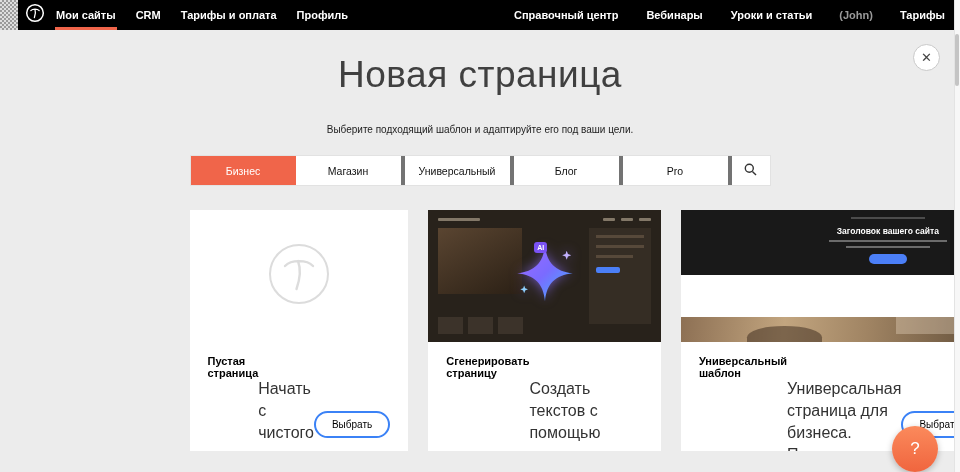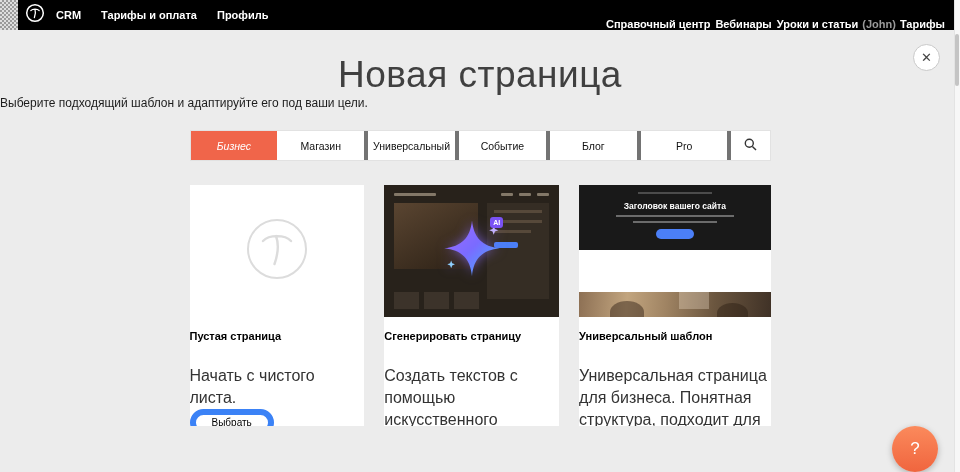--- a/index.html
+++ b/index.html
@@ -19,68 +19,68 @@
     width:18px; height:30px; flex:none;
     background: repeating-conic-gradient(#9a9a9a 0% 25%, #dedede 0% 50%) 0 0/4px 4px;
   }
   .logo-wrap { display:flex; align-items:center; padding:0 10px 0 7px; cursor:pointer; }
   .nav-left { display:flex; align-items:stretch; gap:18px; }
   .nav-item {
     display:flex; align-items:center; font-size:11px; font-weight:bold;
     cursor:pointer; padding:0 1px; white-space:nowrap;
   }
   .nav-item.active { box-shadow: inset 0 -3px 0 var(--accent,#f0654a); }
-  .nav-right { margin-left:auto; display:flex; align-items:flex-end; gap:3px; padding-right:14px; }
+  .nav-right { margin-left:auto; display:flex; align-items:center; gap:26px; padding-right:14px; }
   .nav-right .nav-item { font-weight:bold; }
   .user-name { color:#9a9a9a; font-size:11px; font-weight:bold; }
   .logout { color:#fff; }
 
   
   .content { position:relative; height:442px; overflow:hidden; }
 
   .close-btn {
     position:absolute; top:14px; right:20px; width:27px; height:27px;
     border-radius:50%; background:#fff; border:1px solid #c9c9c9;
     display:flex; align-items:center; justify-content:center;
     color:#444; font-size:13px; cursor:pointer; z-index:5;
   }
 
   .page-title {
     margin-top:24px; text-align:center;
     font-size:37px; font-weight:200; color:#404040; letter-spacing:.5px;
   }
-  .page-subtitle { margin-top:0; font-size:12px; color:#1c1c1c; }
+  .page-subtitle { margin-top:28px; text-align:center; font-size:10px; color:#1c1c1c; }
 
   
   .tabs {
     width:581px; margin:20px auto 0; height:31px;
     display:flex; background:#fff; border:1px solid #e2e2e2;
   }
   .tab {
     flex:1; display:flex; align-items:center; justify-content:center;
     font-size:10.5px; color:#111; border-right:4px solid #737373;
     cursor:pointer; white-space:nowrap;
   }
-  .tab.active { background:var(--accent,#f0654a); color:#fff; border-right:none;font-style:italic; }
+  .tab.active { background:var(--accent,#f0654a); color:#fff; border-right:none; }
   .tab-search { flex:0 0 38px; border-right:none; }
 
   
   .cards {
     width:581px; margin:24px auto 0;
     display:grid; grid-template-columns:repeat(3,1fr);
     column-gap:20px; row-gap:29px;
   }
   .card { background:var(--card-bg,#fff); height:241px; display:flex; flex-direction:column; }
   .card-preview { height:132px; flex:none; position:relative; overflow:hidden; }
-  .card-body { flex:1; display:flex; flex-direction:column; padding:13px 0 13px; overflow:hidden; }
+  .card-body { flex:1; display:flex; flex-direction:row; padding:13px 18px 13px; overflow:hidden; }
   .card-title { font-size:11px; font-weight:bold; color:#000; }
   .card-desc { font-size:16px; color:#333; line-height:1.38; margin-top:23px; }
   .card-actions { margin-top:auto; display:flex; gap:8px; }
   .pill-btn {
-    border:6px solid #3b82f6; background:#fff; border-radius:15px;
+    border:2px solid #3b82f6; background:#fff; border-radius:15px;
     height:27px; padding:0 16px; font-size:10px; color:#000;
     display:flex; align-items:center; cursor:pointer; font-family:inherit; white-space:nowrap;
   }
 
   
   .preview-blank { display:flex; align-items:center; justify-content:center; background:#fff; }
 
   
   .preview-ai { background:#28221b; }
   .s-bar { position:absolute; background:#cdbfa8; opacity:.55; border-radius:1px; }
@@ -151,20 +151,21 @@
   <div class="logo-wrap">
     <span>
       <svg width="20" height="20" viewBox="0 0 20 20">
         <circle cx="10" cy="10" r="8.3" fill="none" stroke="#fff" stroke-width="1.5"></circle>
         <path d="M5.8 7.6 C7.6 5.6, 12.4 5.6, 14.2 7.6 M10 6.4 C10.8 9, 10.4 12, 9.4 14.6" fill="none" stroke="#fff" stroke-width="1.3" stroke-linecap="round"></path>
       </svg>
     </span>
   </div>
 
   <nav class="nav-left">
+    <span class="nav-item active">Мои сайты</span>
     <span class="nav-item">CRM</span>
     <span class="nav-item">Тарифы и оплата</span>
     <span class="nav-item">Профиль</span>
   </nav>
 
   <nav class="nav-right">
     <span class="nav-item">Справочный центр</span>
     <span class="nav-item">Вебинары</span>
     <span class="nav-item">Уроки и статьи</span>
     <span class="user-name">(John)</span>
@@ -178,21 +179,20 @@
     <span>✕</span>
   </div>
 
   <h1 class="page-title">Новая страница</h1>
   <p class="page-subtitle">Выберите подходящий шаблон и адаптируйте его под ваши цели.</p>
 
   <div class="tabs">
     <div class="tab active">Бизнес</div>
     <div class="tab">Магазин</div>
     <div class="tab">Универсальный</div>
-    <div class="tab">Событие</div>
     <div class="tab">Блог</div>
     <div class="tab">Pro</div>
     <div class="tab tab-search">
       <span>
         <svg width="13" height="13" viewBox="0 0 13 13">
           <circle cx="5.3" cy="5.3" r="4" fill="none" stroke="#333" stroke-width="1.4"></circle>
           <line x1="8.4" y1="8.4" x2="12" y2="12" stroke="#333" stroke-width="1.4"></line>
         </svg>
       </span>
     </div>

